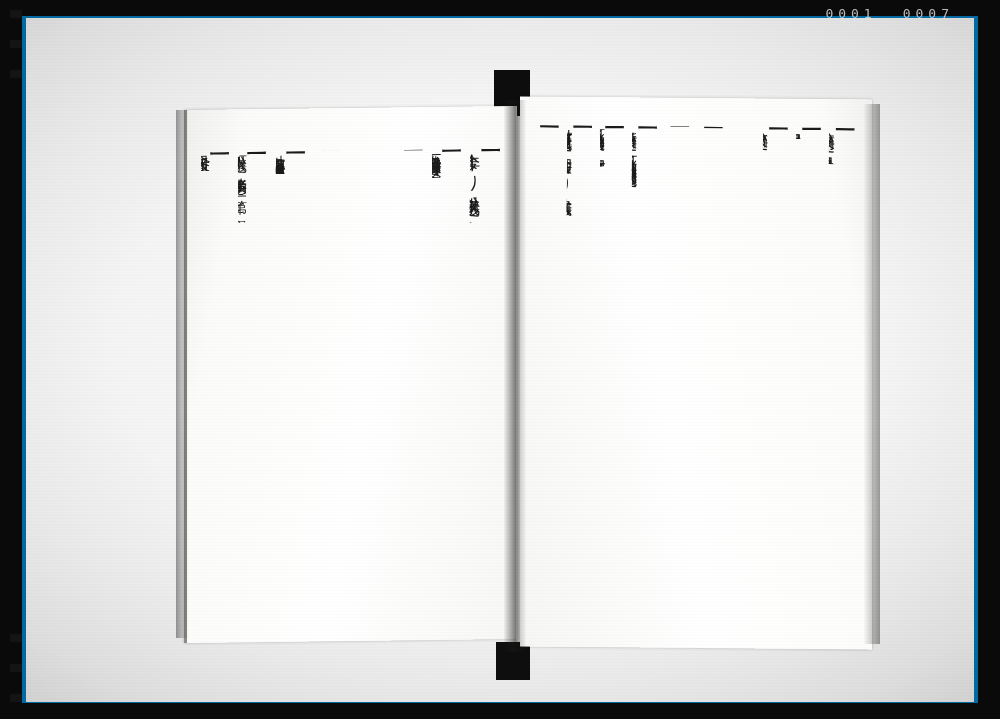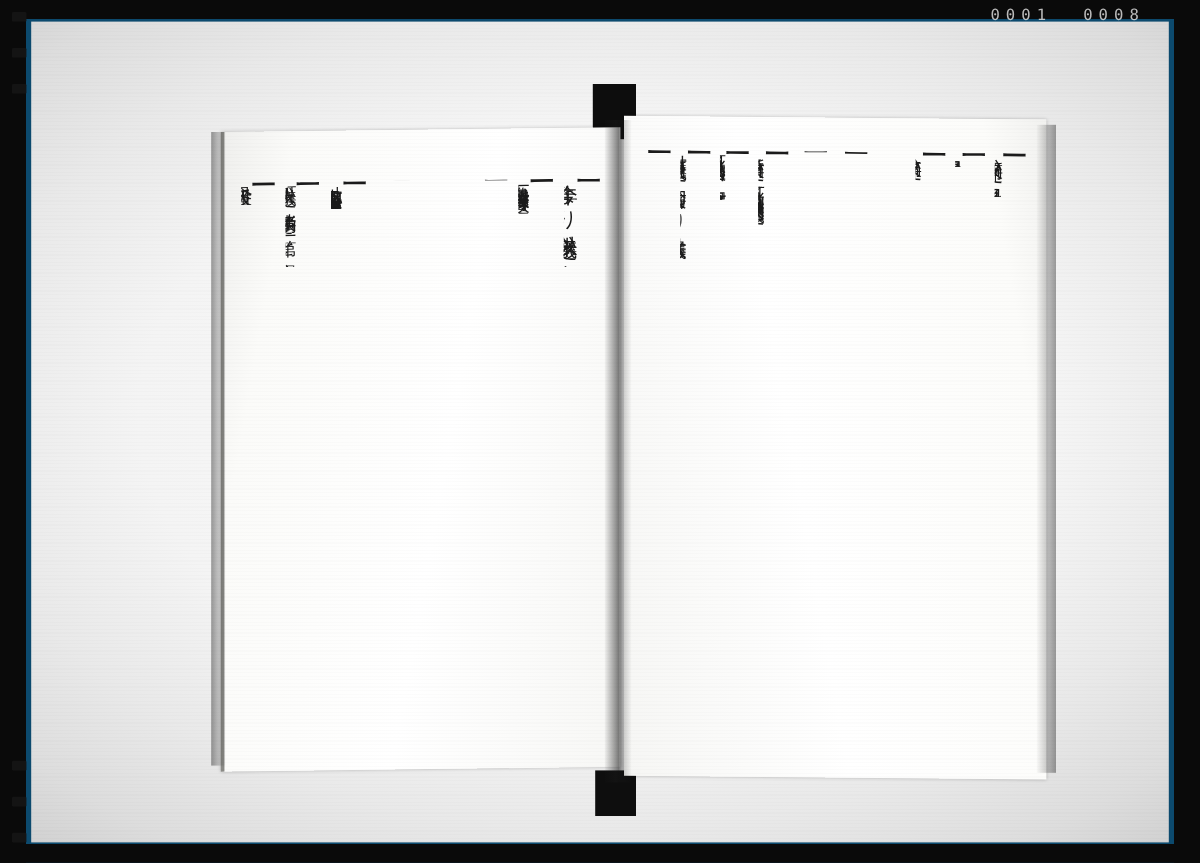--- a/index.html
+++ b/index.html
@@ -12,21 +12,21 @@
     height: 719px;
     overflow: hidden;
     font-family: "DejaVu Sans", sans-serif;
   }
 
   
   #photo-frame {
     position: absolute;
     left: 0; top: 0;
     width: 1000px; height: 719px;
-    background: #0c4a6e;
+    background: #0369a1;
   }
 
   
   #film-border {
     position: absolute;
     left: 0; top: 0;
     width: 1000px;
     height: 719px;
     background:
       linear-gradient(90deg, #0a0a0a 0px, #0a0a0a 22px, transparent 22px),
@@ -218,21 +218,21 @@
 
   <div class="perf" style="left:10px; top:10px; width:12px; height:8px;"></div>
   <div class="perf" style="left:10px; top:40px; width:12px; height:8px;"></div>
   <div class="perf" style="left:10px; top:70px; width:12px; height:8px;"></div>
   <div class="perf" style="left:10px; top:634px; width:12px; height:8px;"></div>
   <div class="perf" style="left:10px; top:664px; width:12px; height:8px;"></div>
   <div class="perf" style="left:10px; top:694px; width:12px; height:8px;"></div>
 
   <div id="frame-number">
     <span>0001</span>
-    <span>0008</span>
+    <span>0007</span>
   </div>
 
   <div id="plate">
 
     <div id="book">
 
       <div id="spine-top"></div>
       <div id="spine-bottom"></div>
 
       <div class="page" id="page-left">

